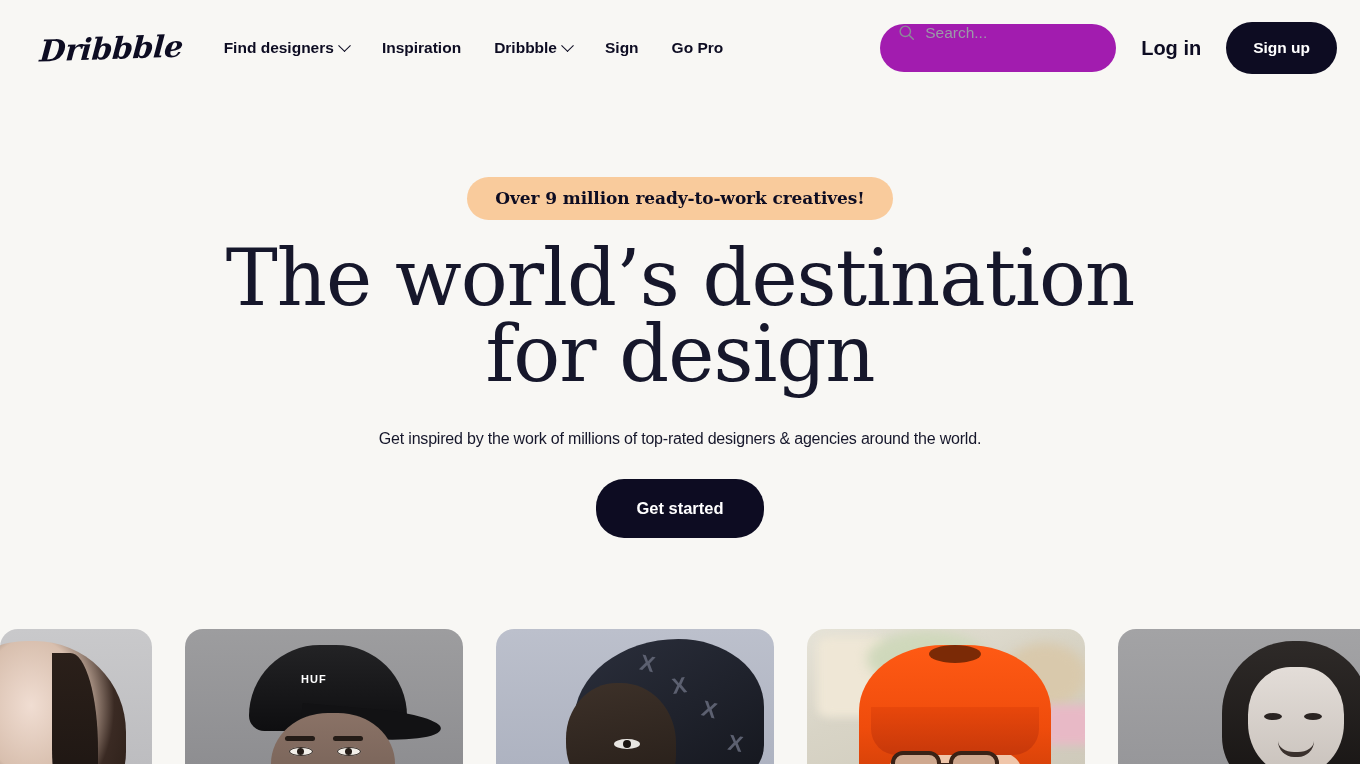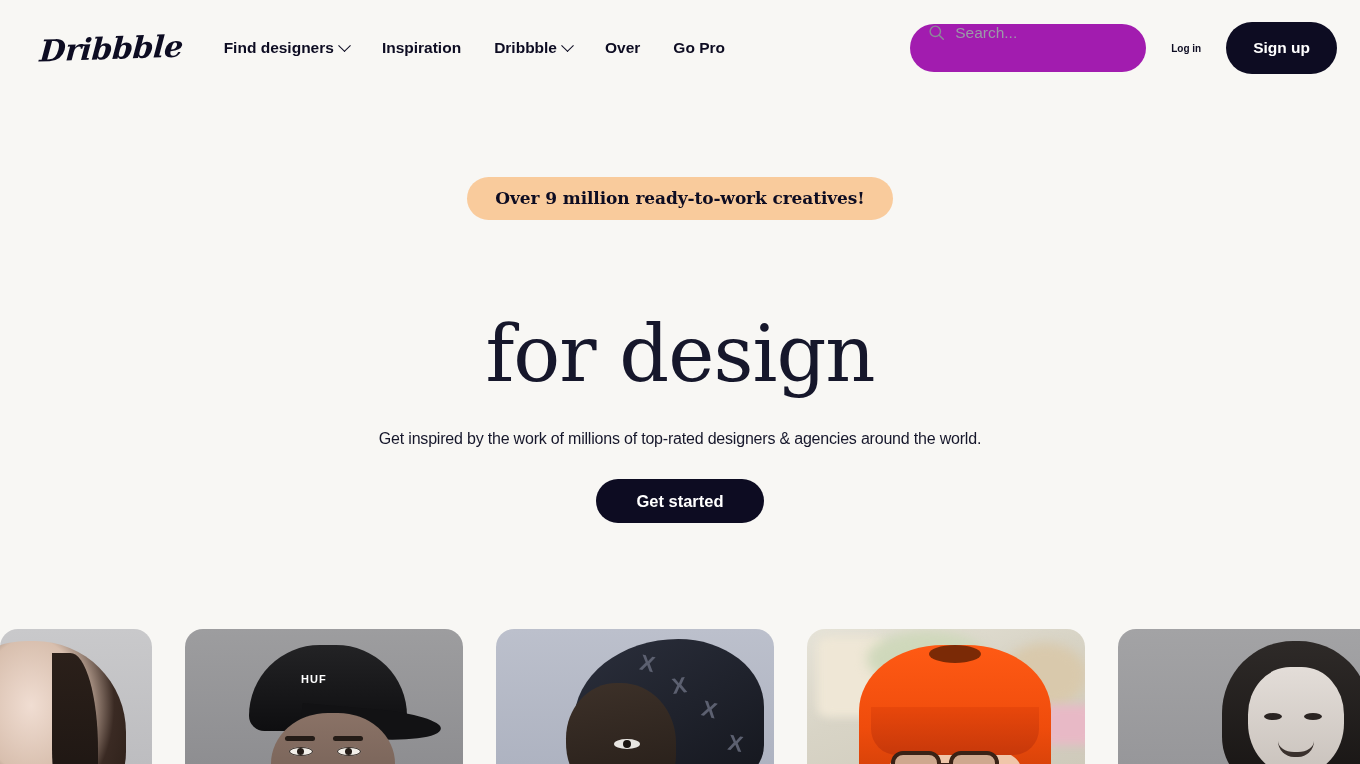--- a/index.html
+++ b/index.html
@@ -51,21 +51,21 @@
     padding:0 18px; cursor:text;
   }
   .search-ico { width:17px; height:17px; flex:none; margin-right:10px; }
   .search-input {
     border:none; outline:none; background:transparent;
     font-family:"Liberation Sans", sans-serif;
     font-size:15.5px; color:#0D0C22; width:100%;
   }
   .search-input::placeholder { color:#9B9AA7; }
   .login-link {
-    font-size:10px; font-weight:700; color:#0D0C22;
+    font-size:20px; font-weight:700; color:#0D0C22;
     margin-left:25px; cursor:pointer; white-space:nowrap;
   }
   .signup-btn {
     margin-left:25px;
     height:52px; padding:0 27px;
     background:#0D0C22; color:#ffffff;
     border:none; border-radius:26px;
     font-family:"Liberation Sans", sans-serif;
     font-size:15.5px; font-weight:700;
     cursor:pointer; white-space:nowrap;
@@ -94,21 +94,21 @@
   }
   .subhead {
     margin-top:38px;
     font-size:16px;
     font-weight:400;
     color:#16172B;
     letter-spacing:-0.2px;
   }
   .cta {
     margin-top:31px;
-    height:44px; padding:0 40px;
+    height:59px; padding:0 40px;
     background:#0D0C22; color:#ffffff;
     border:none; border-radius:28px;
     font-family:"Liberation Sans", sans-serif;
     font-size:16.5px; font-weight:700;
     cursor:pointer;
   }
 
   
   .gallery {
     position:absolute; bottom:0; left:0;
@@ -293,21 +293,21 @@
       <span class="chev"></span>
     </div>
     <div class="nav-item">
       <span>Inspiration</span>
     </div>
     <div class="nav-item">
       <span>Dribbble</span>
       <span class="chev"></span>
     </div>
     <div class="nav-item">
-      <span>Over</span>
+      <span>Sign</span>
     </div>
     <div class="nav-item">
       <span>Go Pro</span>
     </div>
   </nav>
 
   <div class="header-right">
     <div class="search-box">
       <svg class="search-ico" viewBox="0 0 20 20" fill="none">
         <circle cx="8.6" cy="8.6" r="6.1" stroke="#8B8A97" stroke-width="1.7"></circle>
@@ -317,21 +317,21 @@
     </div>
     <div class="login-link">Log in</div>
     <button class="signup-btn">Sign up</button>
   </div>
 </div>
 
 <div class="hero">
   <div class="badge">Over 9 million ready-to-work creatives!</div>
 
   <h1 class="headline">
-    <br>
+    <span>The world’s destination</span><br>
     <span>for design</span>
   </h1>
 
   <p class="subhead">Get inspired by the work of millions of top-rated designers &amp; agencies around the world.</p>
 
   <button class="cta">Get started</button>
 </div>
 
 <div class="gallery">
 

